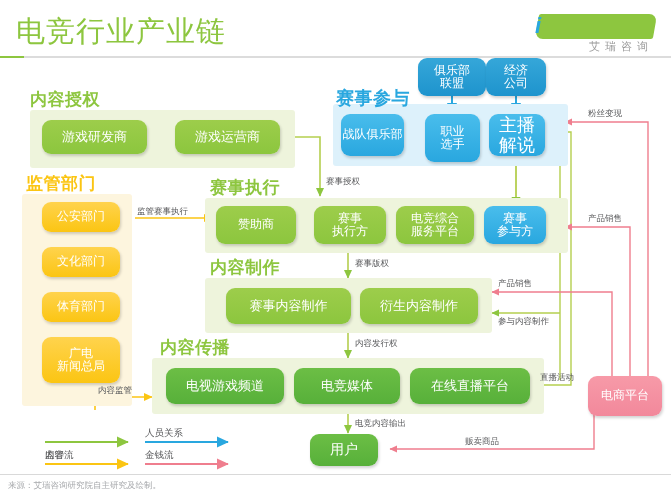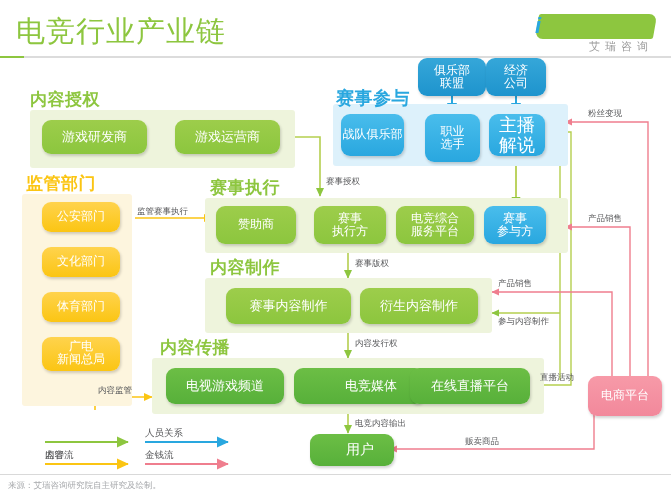--- a/index.html
+++ b/index.html
@@ -152,21 +152,21 @@
 
 <div class="abs node yellow" style="left:42px;top:202px;width:78px;height:30px;font-size:12px;">
   <span>公安部门</span>
   </div>
 <div class="abs node yellow" style="left:42px;top:247px;width:78px;height:30px;font-size:12px;">
   <span>文化部门</span>
   </div>
 <div class="abs node yellow" style="left:42px;top:292px;width:78px;height:30px;font-size:12px;">
   <span>体育部门</span>
   </div>
-<div class="abs node yellow" style="left:42px;top:337px;width:78px;height:34px;font-size:12px;flex-direction:column;font-family:Liberation Mono, monospace;">
+<div class="abs node yellow" style="left:42px;top:337px;width:78px;height:46px;font-size:12px;flex-direction:column;">
   <span>广电</span>
   <span>新闻总局</span>
   </div>
 
 <div class="abs node blue-d" style="left:418px;top:58px;width:68px;height:38px;font-size:12px;flex-direction:column;">
   <span>俱乐部</span>
   <span>联盟</span>
   </div>
 <div class="abs node blue-d" style="left:486px;top:58px;width:60px;height:38px;font-size:12px;flex-direction:column;">
   <span>经济</span>
@@ -205,28 +205,28 @@
 <div class="abs node green" style="left:226px;top:288px;width:125px;height:36px;font-size:13px;">
   <span>赛事内容制作</span>
   </div>
 <div class="abs node green" style="left:360px;top:288px;width:118px;height:36px;font-size:13px;">
   <span>衍生内容制作</span>
   </div>
 
 <div class="abs node green-d" style="left:166px;top:368px;width:118px;height:36px;font-size:13px;">
   <span>电视游戏频道</span>
   </div>
-<div class="abs node green-d" style="left:294px;top:368px;width:106px;height:36px;font-size:13px;padding-left:24px;">
+<div class="abs node green-d" style="left:294px;top:368px;width:106px;height:36px;font-size:13px;">
   <span>电竞媒体</span>
   </div>
 <div class="abs node green-d" style="left:410px;top:368px;width:120px;height:36px;font-size:13px;">
   <span>在线直播平台</span>
   </div>
 
-<div class="abs node green-d" style="left:310px;top:434px;width:68px;height:32px;font-size:14px;padding-left:16px;">
+<div class="abs node green-d" style="left:310px;top:434px;width:68px;height:32px;font-size:14px;">
   <span>用户</span>
   </div>
 
 <div class="abs node pink" style="left:588px;top:376px;width:74px;height:40px;font-size:12px;">
   <span>电商平台</span>
   </div>
 
 <div class="lbl" style="left:326px;top:176px;">赛事授权</div>
 <div class="lbl" style="left:137px;top:206px;">监管赛事执行</div>
 <div class="lbl" style="left:355px;top:258px;">赛事版权</div>

